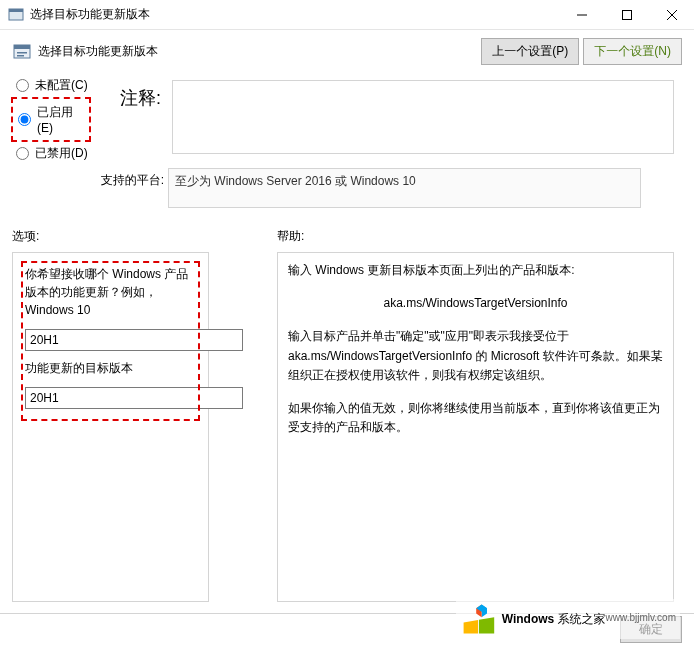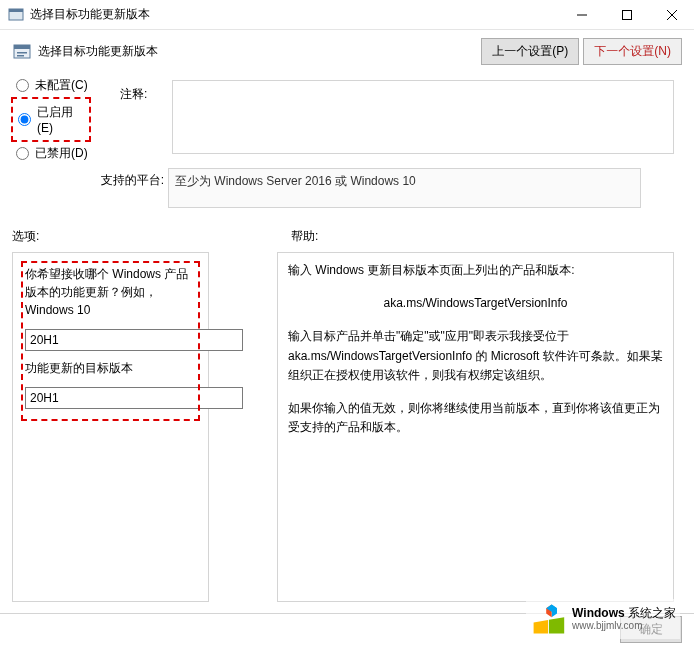--- a/index.html
+++ b/index.html
@@ -8,47 +8,47 @@
     .titlebar-icon { width: 16px; height: 16px; margin-right: 6px; }
     .titlebar-text { flex: 1; font-size: 12px; }
     .titlebar-btns { display: flex; }
     .titlebar-btn { width: 45px; height: 30px; display: flex; align-items: center; justify-content: center; }
     .titlebar-btn svg { width: 10px; height: 10px; }
     .header-row { display: flex; align-items: center; padding: 8px 12px 4px 12px; }
     .header-icon { width: 20px; height: 20px; margin-right: 6px; }
     .header-title { flex: 1; }
     .header-btns { display: flex; gap: 4px; padding-left: 23px; }
     .hdr-btn { padding: 4px 10px; border: 1px solid #adadad; background: #e1e1e1; font-size: 12px; font-family: inherit; min-width: 95px; text-align: center; }
-    .hdr-btn.disabled { color: #b91c1c; background: #f0f0f0; }
+    .hdr-btn.disabled { color: #4d7c0f; background: #f0f0f0; }
     .radio-section { padding: 4px 12px; }
     .radio-row { display: flex; align-items: center; padding: 4px 0; }
     .radio-row.highlight { outline: 2px dashed #d00; outline-offset: 1px; margin: 2px 2px; width: 74px; }
     .radio-input { margin-right: 6px; margin-left: 4px; }
     .radio-label {}
     .comment-area { position: absolute; left: 172px; top: 80px; right: 14px; }
-    .comment-label { position: absolute; left: 120px; top: 86px; font-size: 12px; }
+    .comment-label { position: absolute; left: 120px; top: 86px; font-size: 18px; }
     .comment-box { width: 502px; height: 74px; border: 1px solid #d4d4d4; background: #fff; resize: none; font-family: inherit; font-size: 12px; padding: 2px; }
     .platform-row { position: absolute; left: 98px; top: 168px; display: flex; align-items: flex-start; }
     .platform-label { width: 70px; text-align: right; padding-right: 4px; padding-top: 4px; }
     .platform-box { width: 473px; height: 40px; border: 1px solid #d4d4d4; background: #fafafa; padding: 4px 6px; color: #333; resize: none; font-family: inherit; font-size: 12px; }
-    .mid-labels { position: absolute; left: 12px; top: 228px; width: 668px; display: flex; gap: 14px; }
+    .mid-labels { position: absolute; left: 12px; top: 228px; width: 668px; display: flex; }
     .options-label { flex: 0 0 265px; }
     .help-label {}
     .options-panel { position: absolute; left: 12px; top: 252px; width: 197px; height: 350px; border: 1px solid #d4d4d4; }
     .options-inner { padding: 8px; }
     .options-highlight { outline: 2px dashed #d00; outline-offset: -2px; padding: 4px; }
     .options-text { margin-bottom: 10px; line-height: 1.5; }
     .options-input { width: 218px; border: 1px solid #7a7a7a; padding: 3px 4px; font-family: inherit; font-size: 12px; margin-bottom: 8px; display: block; }
     .help-panel { position: absolute; left: 277px; top: 252px; width: 397px; height: 350px; border: 1px solid #d4d4d4; padding: 8px 10px; overflow: auto; }
     .help-panel p { margin-bottom: 14px; line-height: 1.6; }
     .help-panel .centered { text-align: center; }
     .bottom-bar { position: absolute; left: 0; right: 0; bottom: 0; height: 32px; border-top: 1px solid #d4d4d4; display: flex; justify-content: flex-end; align-items: center; padding-right: 12px; gap: 6px; }
     .bottom-btn { padding: 4px 18px; border: 1px solid #adadad; background: #e1e1e1; font-size: 12px; font-family: inherit; }
     .watermark { position: absolute; right: 14px; bottom: 6px; display: flex; align-items: center; gap: 6px; background: rgba(255,255,255,0.6); padding: 2px 4px; }
-    .watermark-text { display: flex; flex-direction: column; font-size: 12px; line-height: 1.2; }
+    .watermark-text { display: flex; font-size: 12px; line-height: 1.2; }
     .watermark-strong { font-weight: 600; }
     .watermark-url { color: #666; font-size: 10px; }
     .logo-svg { width: 36px; height: 36px; }
   </style>
 </head>
 <body>
 
 <div class="titlebar">
   <svg class="titlebar-icon" viewBox="0 0 16 16">
       <rect x="1" y="2" width="14" height="11" fill="#dfe8f0" stroke="#5b7a9a"></rect>

